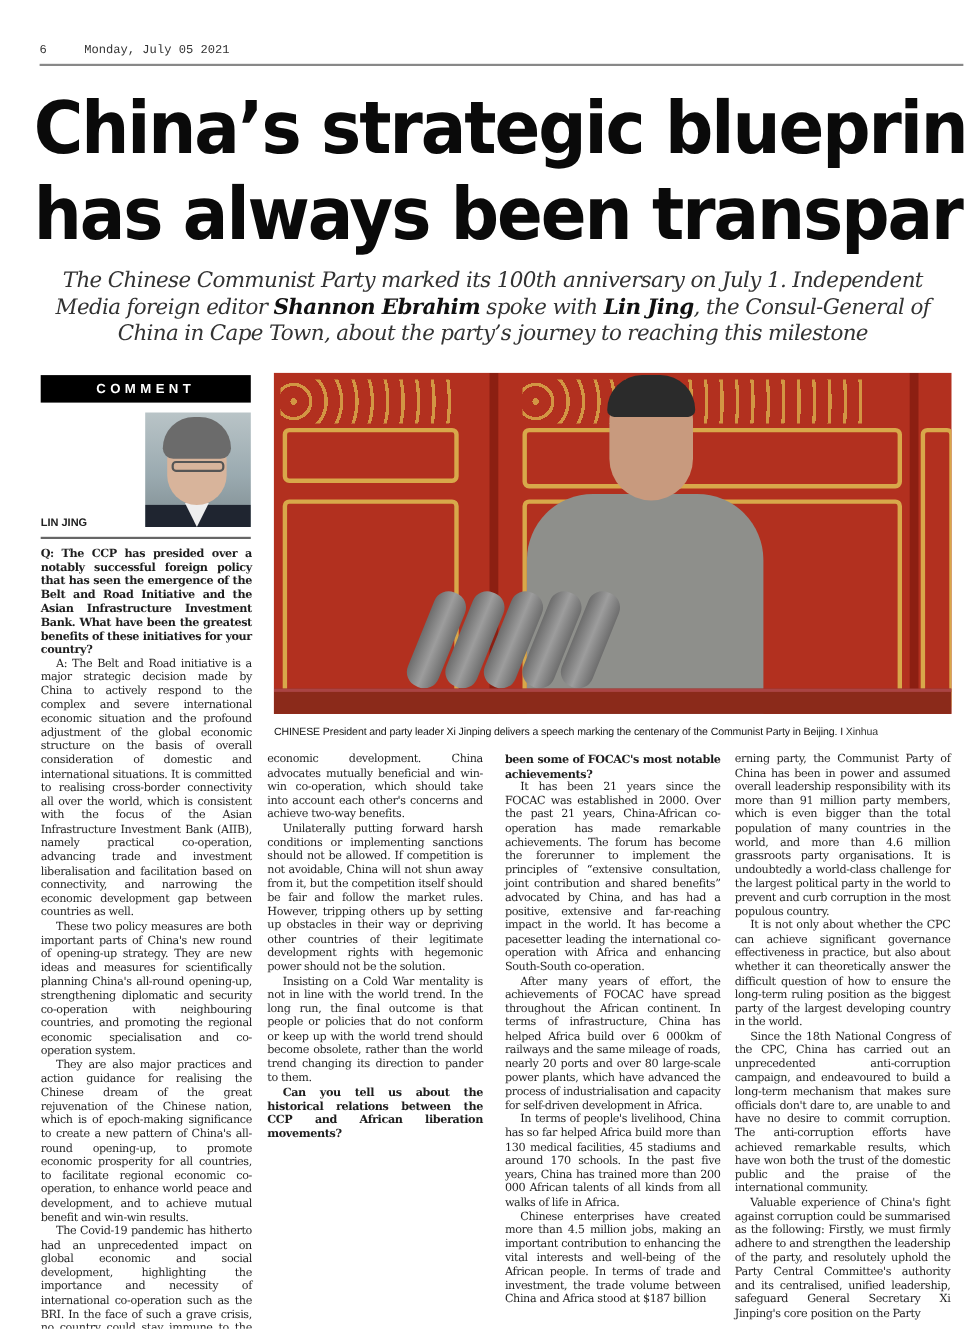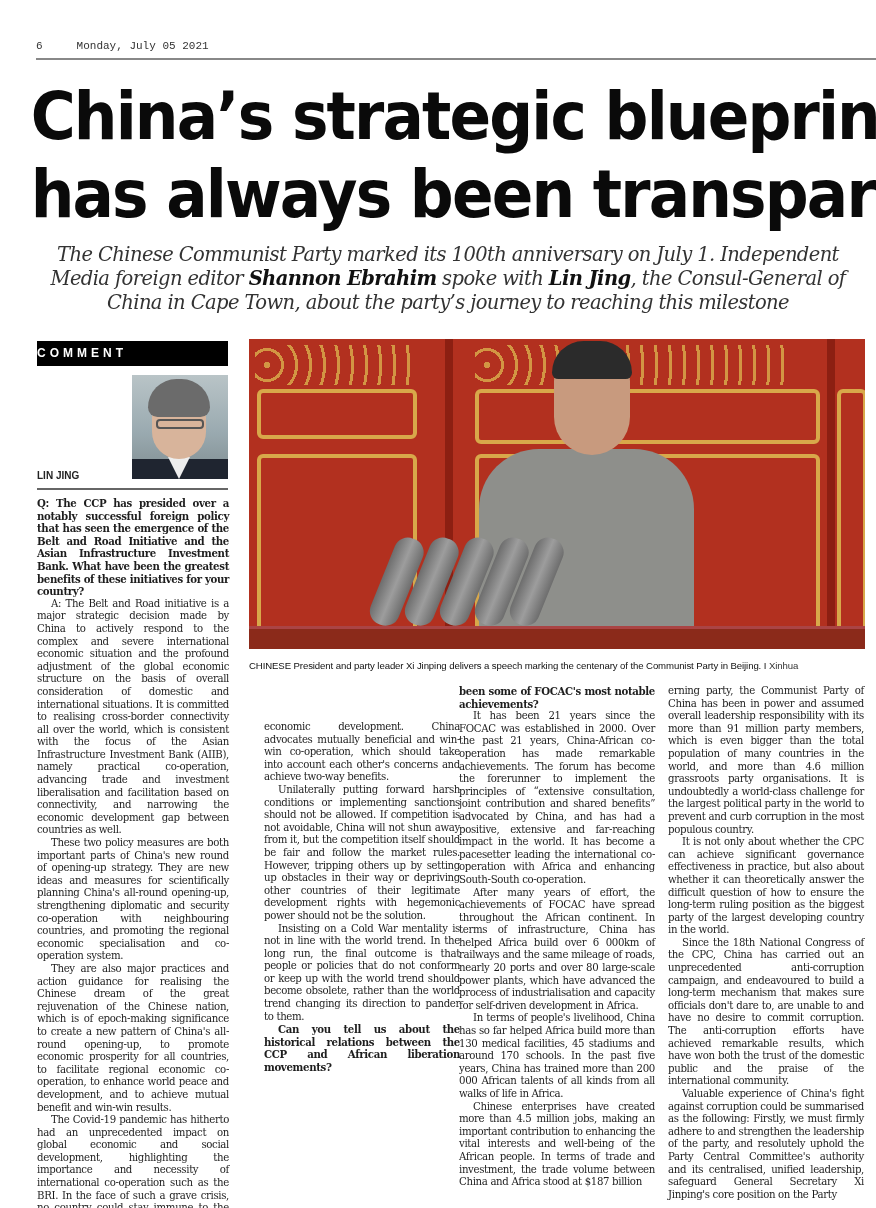--- a/index.html
+++ b/index.html
@@ -14,21 +14,21 @@
     letter-spacing: -2px; color: #0a0a0a; transform: scaleX(0.93); transform-origin: center; }
   .headline div { white-space: nowrap; }
 
   .standfirst { position: absolute; left: 40px; right: 20px; top: 243px; text-align: center;
     font-family: "DejaVu Serif", serif; font-style: italic; font-size: 19.5px; line-height: 24px; color: #333;
     letter-spacing: -0.6px; }
   .standfirst b { font-style: italic; font-weight: bold; color: #111; }
 
   .comment-bar { position: absolute; left: 37px; top: 341px; width: 191px; height: 25px; background: #000; color: #fff;
     font-family: "Liberation Sans", sans-serif; font-weight: bold; font-size: 12px; letter-spacing: 4px;
-    line-height: 25px; }
+    text-align: center; line-height: 25px; }
 
   .mugshot { position: absolute; left: 132px; top: 375px; width: 96px; height: 104px; overflow: hidden;
     background: linear-gradient(180deg, #b9c4c7 0%, #9aaab0 55%, #7f8c90 100%); }
   .mugshot .hair { position: absolute; left: 16px; top: 4px; width: 62px; height: 38px; border-radius: 30px 30px 10px 10px; background: #6b6b6b; }
   .mugshot .face { position: absolute; left: 20px; top: 20px; width: 54px; height: 64px; border-radius: 24px 24px 28px 28px; background: #d8b49b; }
   .mugshot .glasses { position: absolute; left: 24px; top: 44px; width: 48px; height: 10px; border: 2px solid #555; border-radius: 4px; box-sizing: border-box; }
   .mugshot .suit { position: absolute; left: 0; top: 84px; width: 96px; height: 30px; background: #1f2530; }
   .mugshot .collar { position: absolute; left: 36px; top: 82px; width: 22px; height: 22px; background: #eee; clip-path: polygon(0 0, 100% 0, 50% 100%); }
 
   .author-name { position: absolute; left: 37px; top: 470px; font-family: "Liberation Sans", sans-serif; font-weight: bold; font-size: 10px; color: #222; }
@@ -48,21 +48,21 @@
   .caption { position: absolute; left: 249px; top: 660px; font-family: Liberation Sans, sans-serif; font-size: 9.6px; color: #111; letter-spacing: -0.1px; white-space: nowrap; }
   .caption .credit { font-weight: normal; color: #333; }
 
   .col { position: absolute; top: 480px; width: 192px; font-family: "DejaVu Serif", serif; font-size: 10.2px; line-height: 12.6px;
     color: #1e1e1e; text-align: justify; hyphens: auto; letter-spacing: -0.35px; }
   .col p { margin: 0; text-indent: 14px; }
   .col p.q { font-weight: bold; text-indent: 0; }
   .col p.q.ind { text-indent: 14px; }
   .col p.noind { text-indent: 0; }
   .col1 { left: 37px; top: 497px; }
-  .col2 { left: 264px; top: 685px; width: 196px; margin-top: 36px; }
+  .col2 { left: 243px; top: 685px; width: 196px; }
   .col3 { left: 459px; top: 685px; width: 196px; }
   .col4 { left: 668px; top: 685px; width: 196px; }
 </style>
 </head>
 <body>
 
 <div class="folio">
   <span class="page-num">6</span>
   <span>Monday, July 05 2021</span>
 </div>

